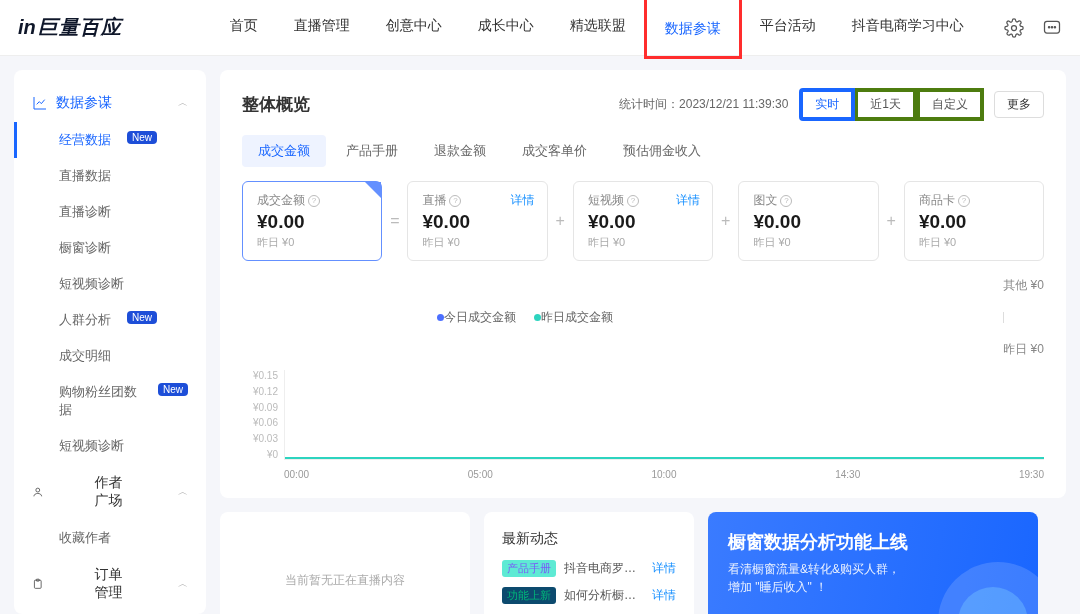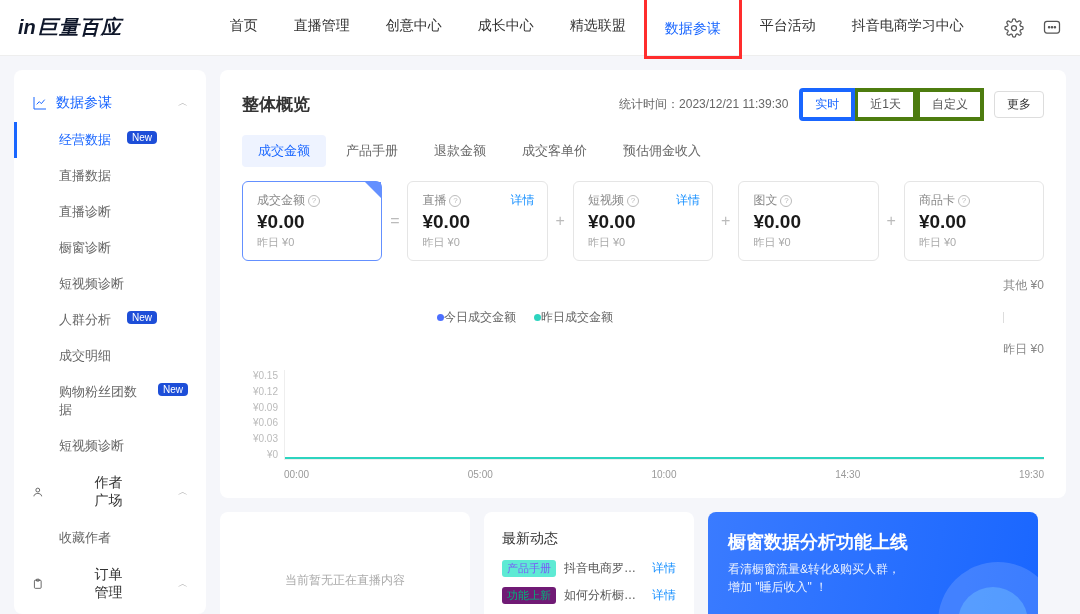--- a/index.html
+++ b/index.html
@@ -73,21 +73,21 @@
 .x-axis { position: absolute; left: 42px; right: 0; bottom: 0; display: flex; justify-content: space-between; font-size: 10px; color: #999; padding-top: 4px; }
 
 
 .bottom-row { display: flex; gap: 14px; }
 .b-card { background: #fff; border-radius: 8px; padding: 18px; flex: 1; min-height: 140px; }
 .b-card .title { font-size: 14px; font-weight: 500; margin-bottom: 12px; }
 .empty-live { display: flex; align-items: center; justify-content: center; height: 100px; color: #aaa; font-size: 12px; }
 .feed-item { display: flex; align-items: center; gap: 8px; font-size: 12px; margin-bottom: 10px; }
 .feed-tag { padding: 1px 5px; border-radius: 3px; font-size: 11px; }
 .tag-purple { background: #5eead4; color: #7a5af8; }
-.tag-cyan { background: #701a75; color: #00b578; }
+.tag-cyan { background: #0c4a6e; color: #00b578; }
 .feed-text { color: #555; flex: 1; white-space: nowrap; overflow: hidden; text-overflow: ellipsis; }
 .feed-link { color: #1890ff; cursor: pointer; }
 .promo { background: linear-gradient(100deg,#3a7bff,#1966ff); border-radius: 8px; padding: 18px 20px; color: #fff; position: relative; overflow: hidden; width: 330px; }
 .promo .p-title { font-size: 18px; font-weight: 600; margin-bottom: 6px; }
 .promo .p-sub { font-size: 12px; line-height: 1.5; opacity: .9; }
 .promo-circle { position: absolute; right: -20px; bottom: -30px; width: 120px; height: 120px; border-radius: 50%; background: rgba(255,255,255,.15); }
 .promo-circle.c2 { width: 70px; height: 70px; right: 10px; bottom: -5px; background: rgba(120,200,255,.4); }
 .promo-dashes { position: absolute; right: 14px; bottom: 8px; display: flex; gap: 4px; }
 .promo-dashes span { width: 10px; height: 2px; background: rgba(255,255,255,.5); }
 .promo-dashes span.on { background: #fff; }

